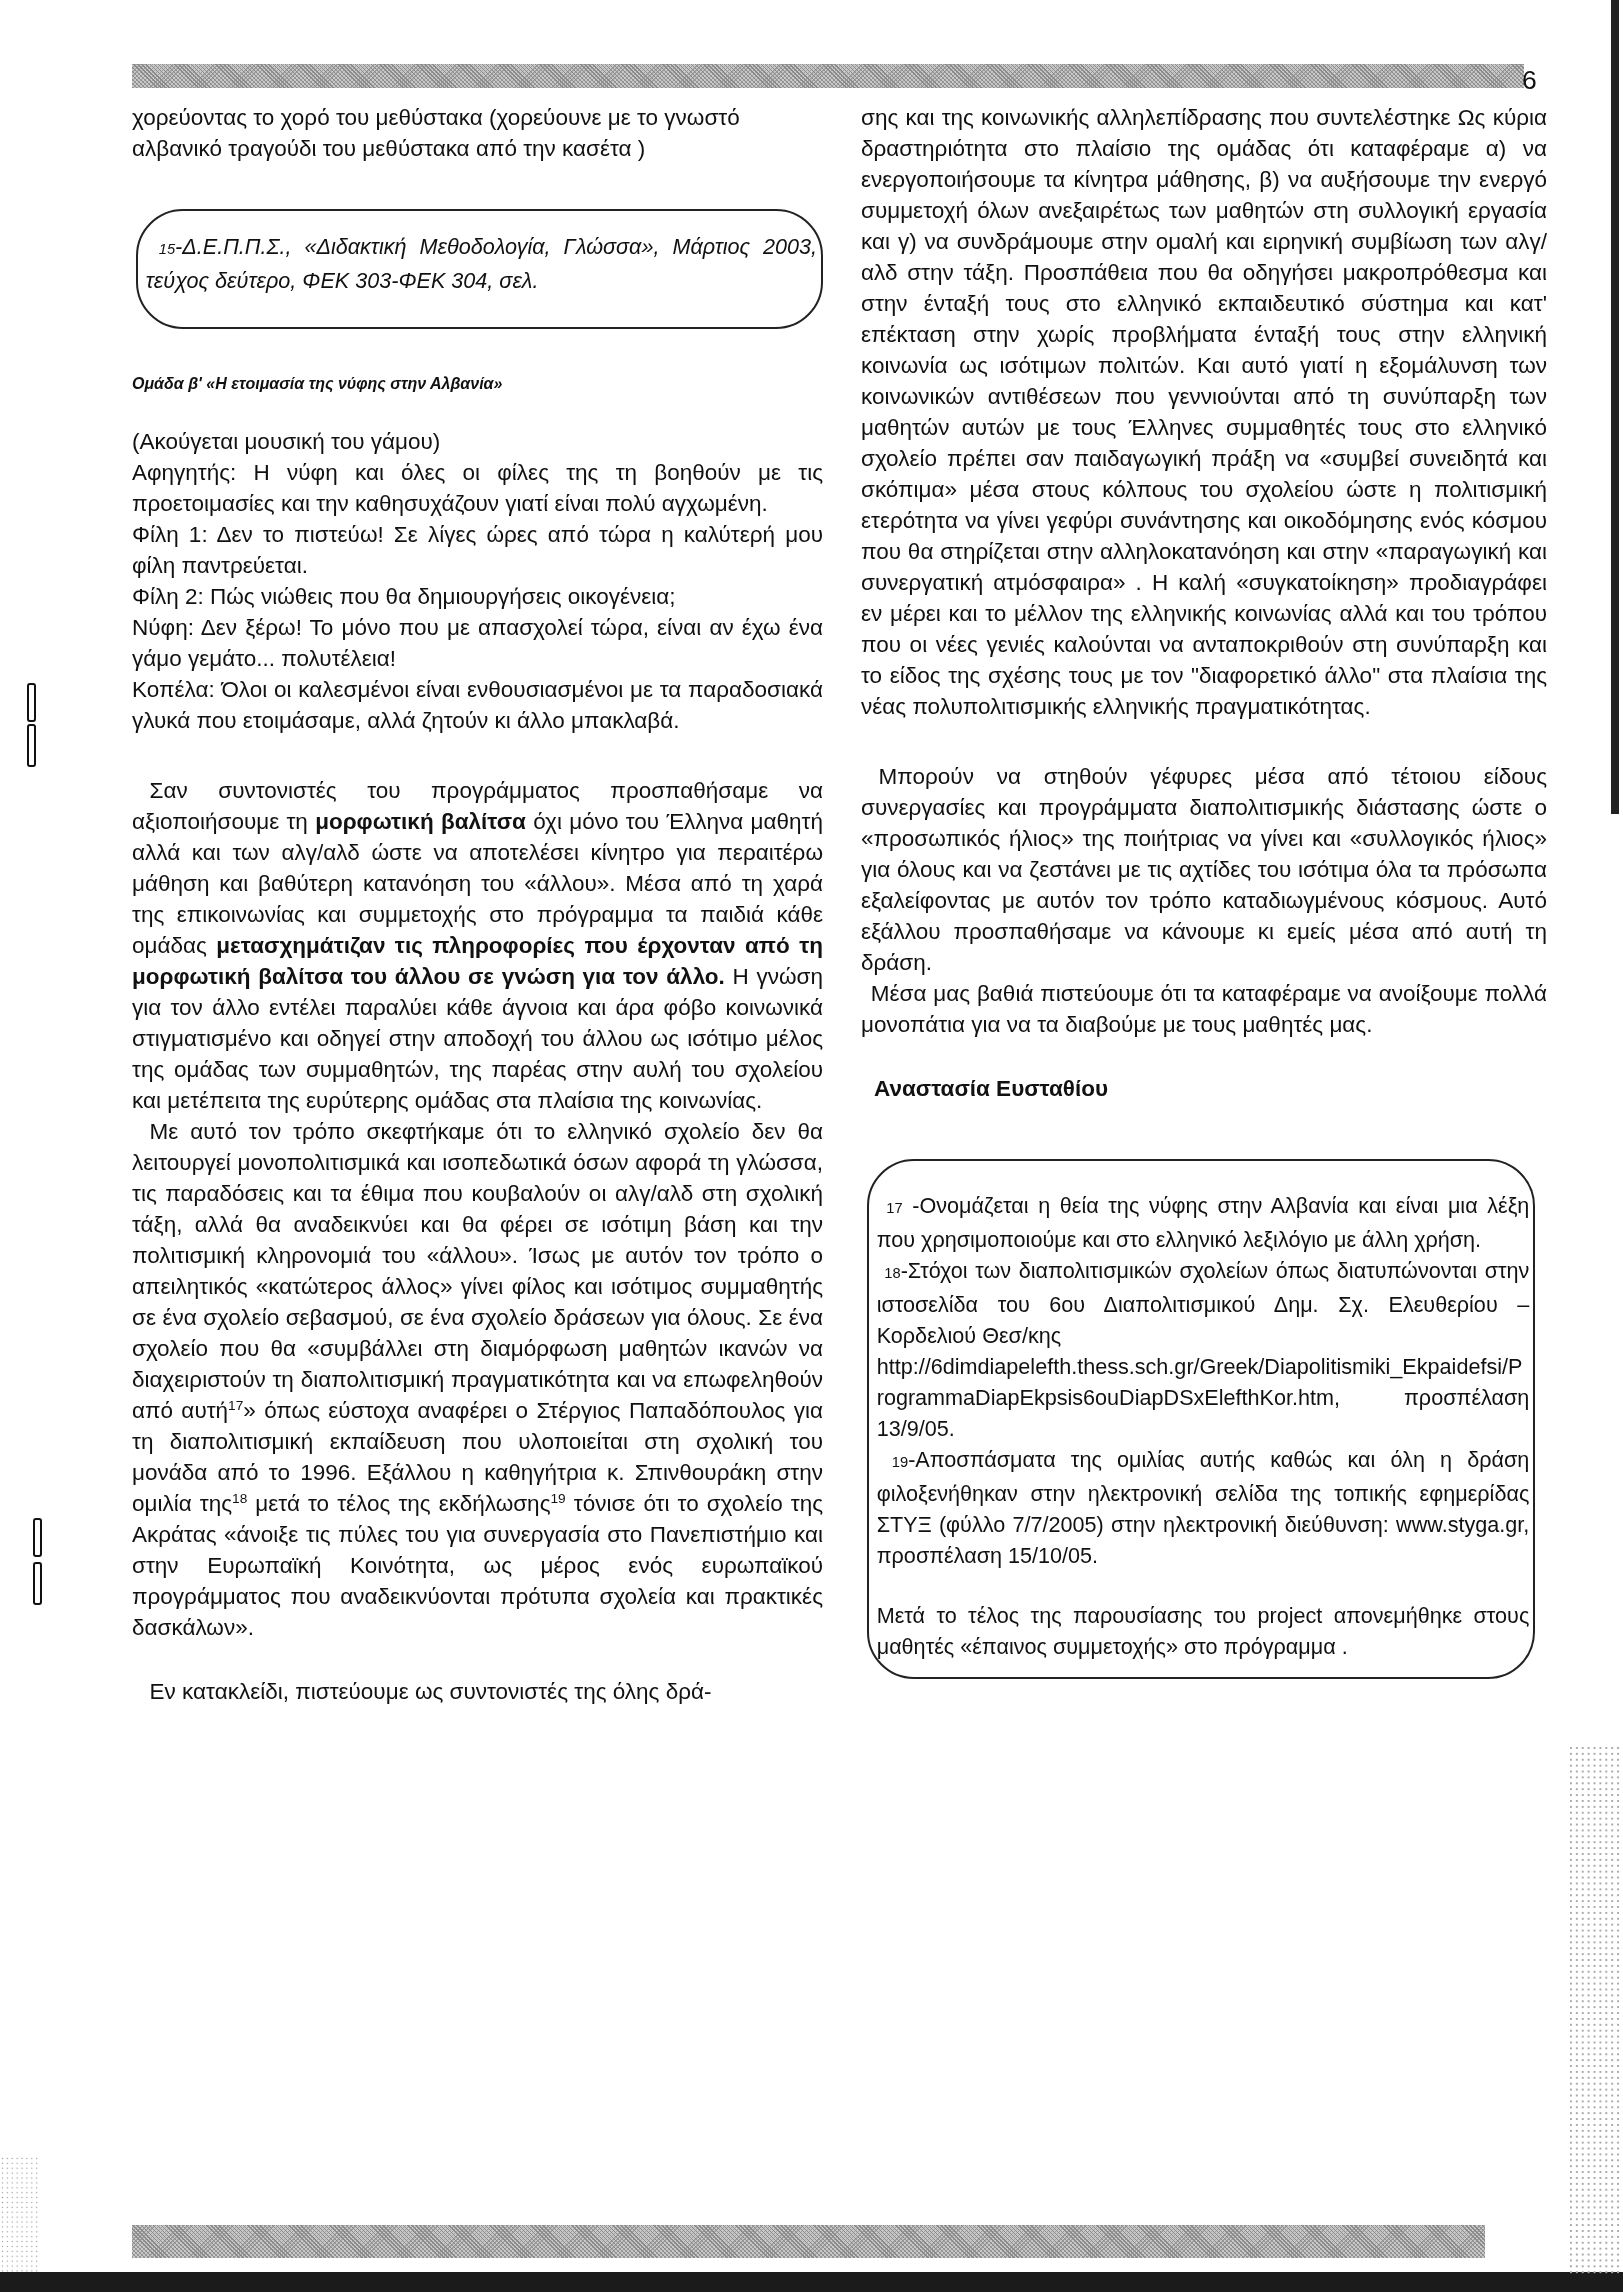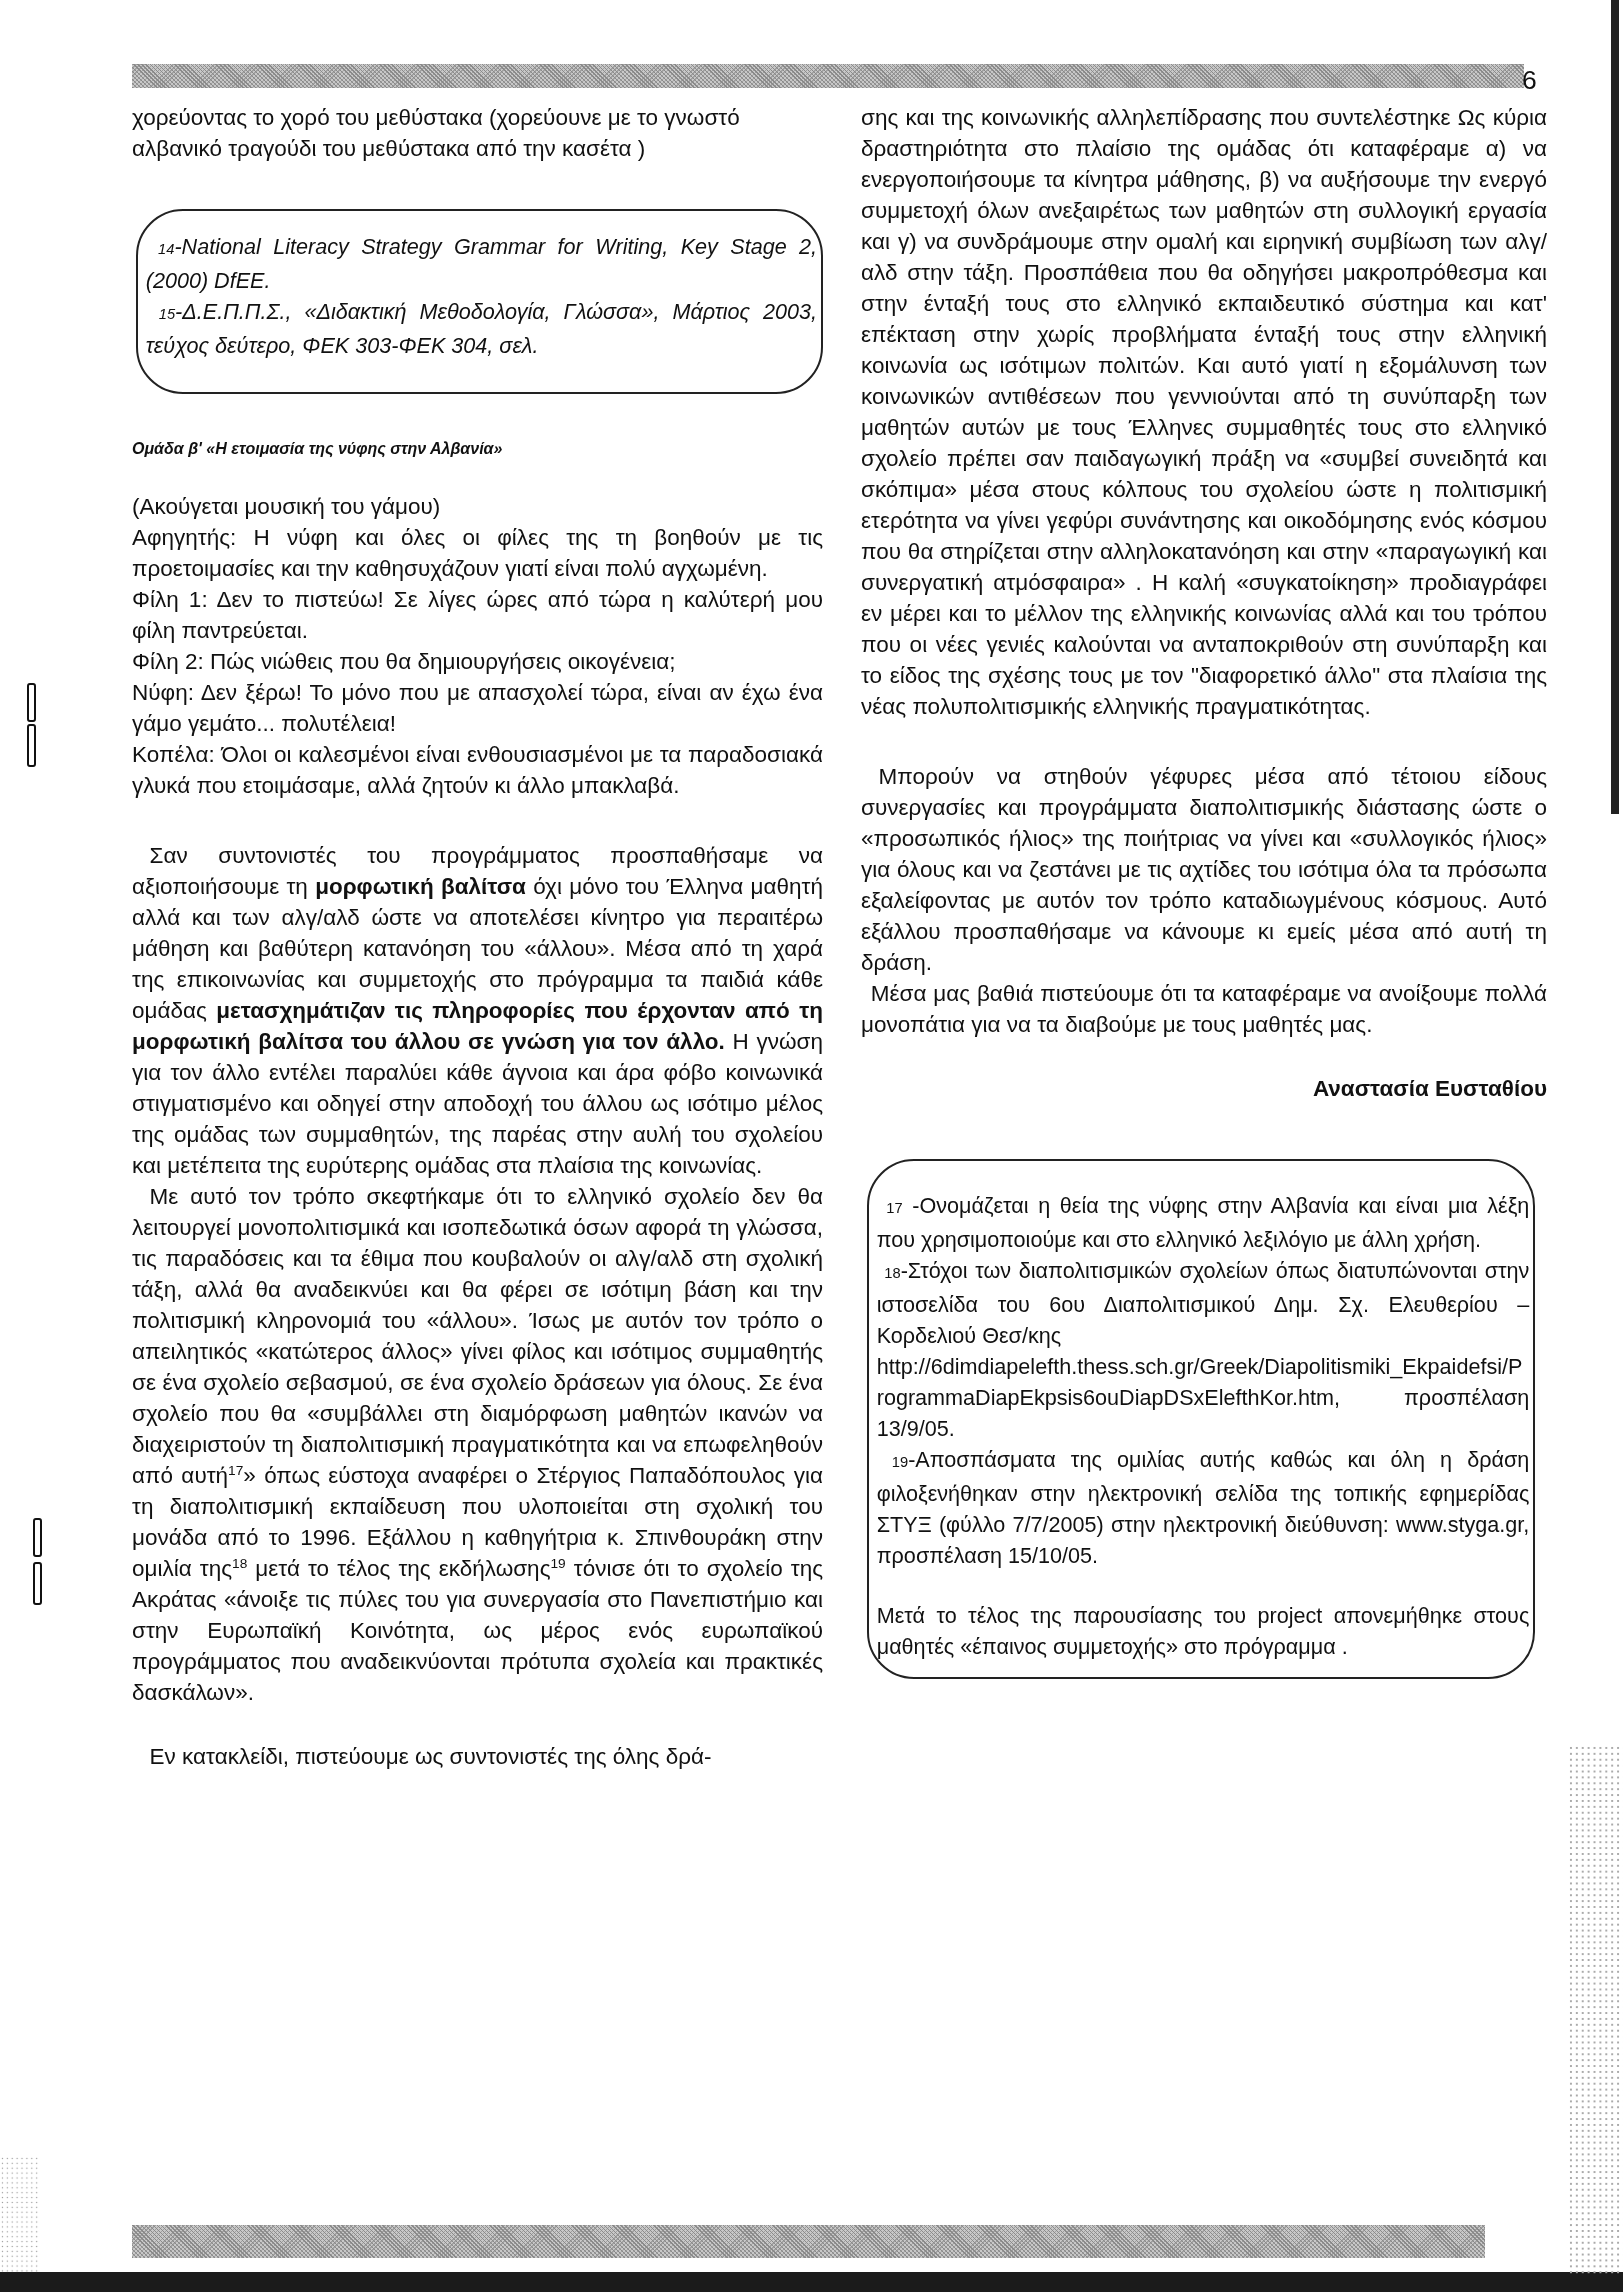--- a/index.html
+++ b/index.html
@@ -55,21 +55,20 @@
 <div class="margin-mark" style="left:27.4px; top:683px; height:35px;"></div>
 <div class="margin-mark" style="left:27.4px; top:724px; height:39px;"></div>
 <div class="margin-mark" style="left:33px; top:1518px; height:35px;"></div>
 <div class="margin-mark" style="left:33px; top:1562px; height:39px;"></div>
 
 <div class="col col-left">
   <p style="text-align:left;">χορεύοντας το χορό του μεθύστακα (χορεύουνε με το γνωστό αλβανικό τραγούδι του μεθύστακα από την κασέτα )</p>
 
   <div style="height:45px;"></div>
   <div class="footbox it" style="margin-left:3.9px; margin-right:0; padding-top:19.6px; padding-bottom:31px;">
-    <p>&nbsp;<span class="fnum">14</span><span>-National Literacy Strategy Grammar for Writing, Key Stage 2, (2000) DfEE.</span></p>
     <p>&nbsp;<span class="fnum">15</span><span>-Δ.Ε.Π.Π.Σ., «Διδακτική Μεθοδολογία, Γλώσσα», Μάρτιος 2003, τεύχος δεύτερο, ΦΕΚ 303-ΦΕΚ 304, σελ.</span></p>
   </div>
 
   <div style="height:39px;"></div>
   <p class="heading">Ομάδα β' «Η ετοιμασία της νύφης στην Αλβανία»</p>
   <div style="height:27.4px;"></div>
 
   <p>(Ακούγεται μουσική του γάμου)</p>
   <p>Αφηγητής: Η νύφη και όλες οι φίλες της τη βοηθούν με τις προετοιμασίες και την καθησυχάζουν γιατί είναι πολύ αγχωμένη.</p>
   <p>Φίλη 1: Δεν το πιστεύω! Σε λίγες ώρες από τώρα η καλύτερή μου φίλη παντρεύεται.</p>
@@ -85,21 +84,21 @@
   <p class="indent" style="text-align:left;">Εν κατακλείδι, πιστεύουμε ως συντονιστές της όλης δρά-</p>
 </div>
 
 <div class="col col-right">
   <p>σης και της κοινωνικής αλληλεπίδρασης που συντελέστηκε Ως κύρια δραστηριότητα στο πλαίσιο της ομάδας ότι καταφέραμε α) να ενεργοποιήσουμε τα κίνητρα μάθησης, β) να αυξήσουμε την ενεργό συμμετοχή όλων ανεξαιρέτως των μαθητών στη συλλογική εργασία και γ) να συνδράμουμε στην ομαλή και ειρηνική συμβίωση των αλγ/αλδ στην τάξη. Προσπάθεια που θα οδηγήσει μακροπρόθεσμα και στην ένταξή τους στο ελληνικό εκπαιδευτικό σύστημα και κατ' επέκταση στην χωρίς προβλήματα ένταξή τους στην ελληνική κοινωνία ως ισότιμων πολιτών. Και αυτό γιατί η εξομάλυνση των κοινωνικών αντιθέσεων που γεννιούνται από τη συνύπαρξη των μαθητών αυτών με τους Έλληνες συμμαθητές τους στο ελληνικό σχολείο πρέπει σαν παιδαγωγική πράξη να «συμβεί συνειδητά και σκόπιμα» μέσα στους κόλπους του σχολείου ώστε η πολιτισμική ετερότητα να γίνει γεφύρι συνάντησης και οικοδόμησης ενός κόσμου που θα στηρίζεται στην αλληλοκατανόηση και στην «παραγωγική και συνεργατική ατμόσφαιρα» . Η καλή «συγκατοίκηση» προδιαγράφει εν μέρει και το μέλλον της ελληνικής κοινωνίας αλλά και του τρόπου που οι νέες γενιές καλούνται να ανταποκριθούν στη συνύπαρξη και το είδος της σχέσης τους με τον "διαφορετικό άλλο" στα πλαίσια της νέας πολυπολιτισμικής ελληνικής πραγματικότητας.</p>
   <div class="gap-m"></div>
   <p class="indent">Μπορούν να στηθούν γέφυρες μέσα από τέτοιου είδους συνεργασίες και προγράμματα διαπολιτισμικής διάστασης ώστε ο «προσωπικός ήλιος» της ποιήτριας να γίνει και «συλλογικός ήλιος» για όλους και να ζεστάνει με τις αχτίδες του ισότιμα όλα τα πρόσωπα εξαλείφοντας με αυτόν τον τρόπο καταδιωγμένους κόσμους. Αυτό εξάλλου προσπαθήσαμε να κάνουμε κι εμείς μέσα από αυτή τη δράση.</p>
   <p class="indent" style="text-indent:9.8px;">Μέσα μας βαθιά πιστεύουμε ότι τα καταφέραμε να ανοίξουμε πολλά μονοπάτια για να τα διαβούμε με τους μαθητές μας.</p>
 
   <div style="height:33px;"></div>
-  <p class="bold" style="text-align:right;margin-left:13px;">Αναστασία Ευσταθίου</p>
+  <p class="bold" style="text-align:left;margin-left:13px;">Αναστασία Ευσταθίου</p>
 
   <div style="height:55px;"></div>
   <div class="footbox" style="margin-left:5.9px; margin-right:11.8px; padding-top:29px; padding-bottom:15px;">
     <p>&nbsp;<span class="fnum">17</span><span> -Ονομάζεται η θεία της νύφης στην Αλβανία και είναι μια λέξη που χρησιμοποιούμε και στο ελληνικό λεξιλόγιο με άλλη χρήση.</span></p>
     <p>&nbsp;<span class="fnum">18</span><span>-Στόχοι των διαπολιτισμικών σχολείων όπως διατυπώνονται στην ιστοσελίδα του 6ου Διαπολιτισμικού Δημ. Σχ. Ελευθερίου – Κορδελιού Θεσ/κης</span><br><span class="url">http://6dimdiapelefth.thess.sch.gr/Greek/Diapolitismiki_Ekpaidefsi/ProgrammaDiapEkpsis6ouDiapDSxElefthKor.htm</span><span>, προσπέλαση 13/9/05.</span></p>
     <p>&nbsp;<span class="fnum">19</span><span>-Αποσπάσματα της ομιλίας αυτής καθώς και όλη η δράση φιλοξενήθηκαν στην ηλεκτρονική σελίδα της τοπικής εφημερίδας ΣΤΥΞ (φύλλο 7/7/2005) στην  ηλεκτρονική διεύθυνση: www.styga.gr, προσπέλαση 15/10/05.</span></p>
     <div style="height:29px;"></div>
     <p>Μετά το τέλος της παρουσίασης του project απονεμήθηκε στους μαθητές «έπαινος συμμετοχής» στο πρόγραμμα .</p>
   </div>
 </div>

